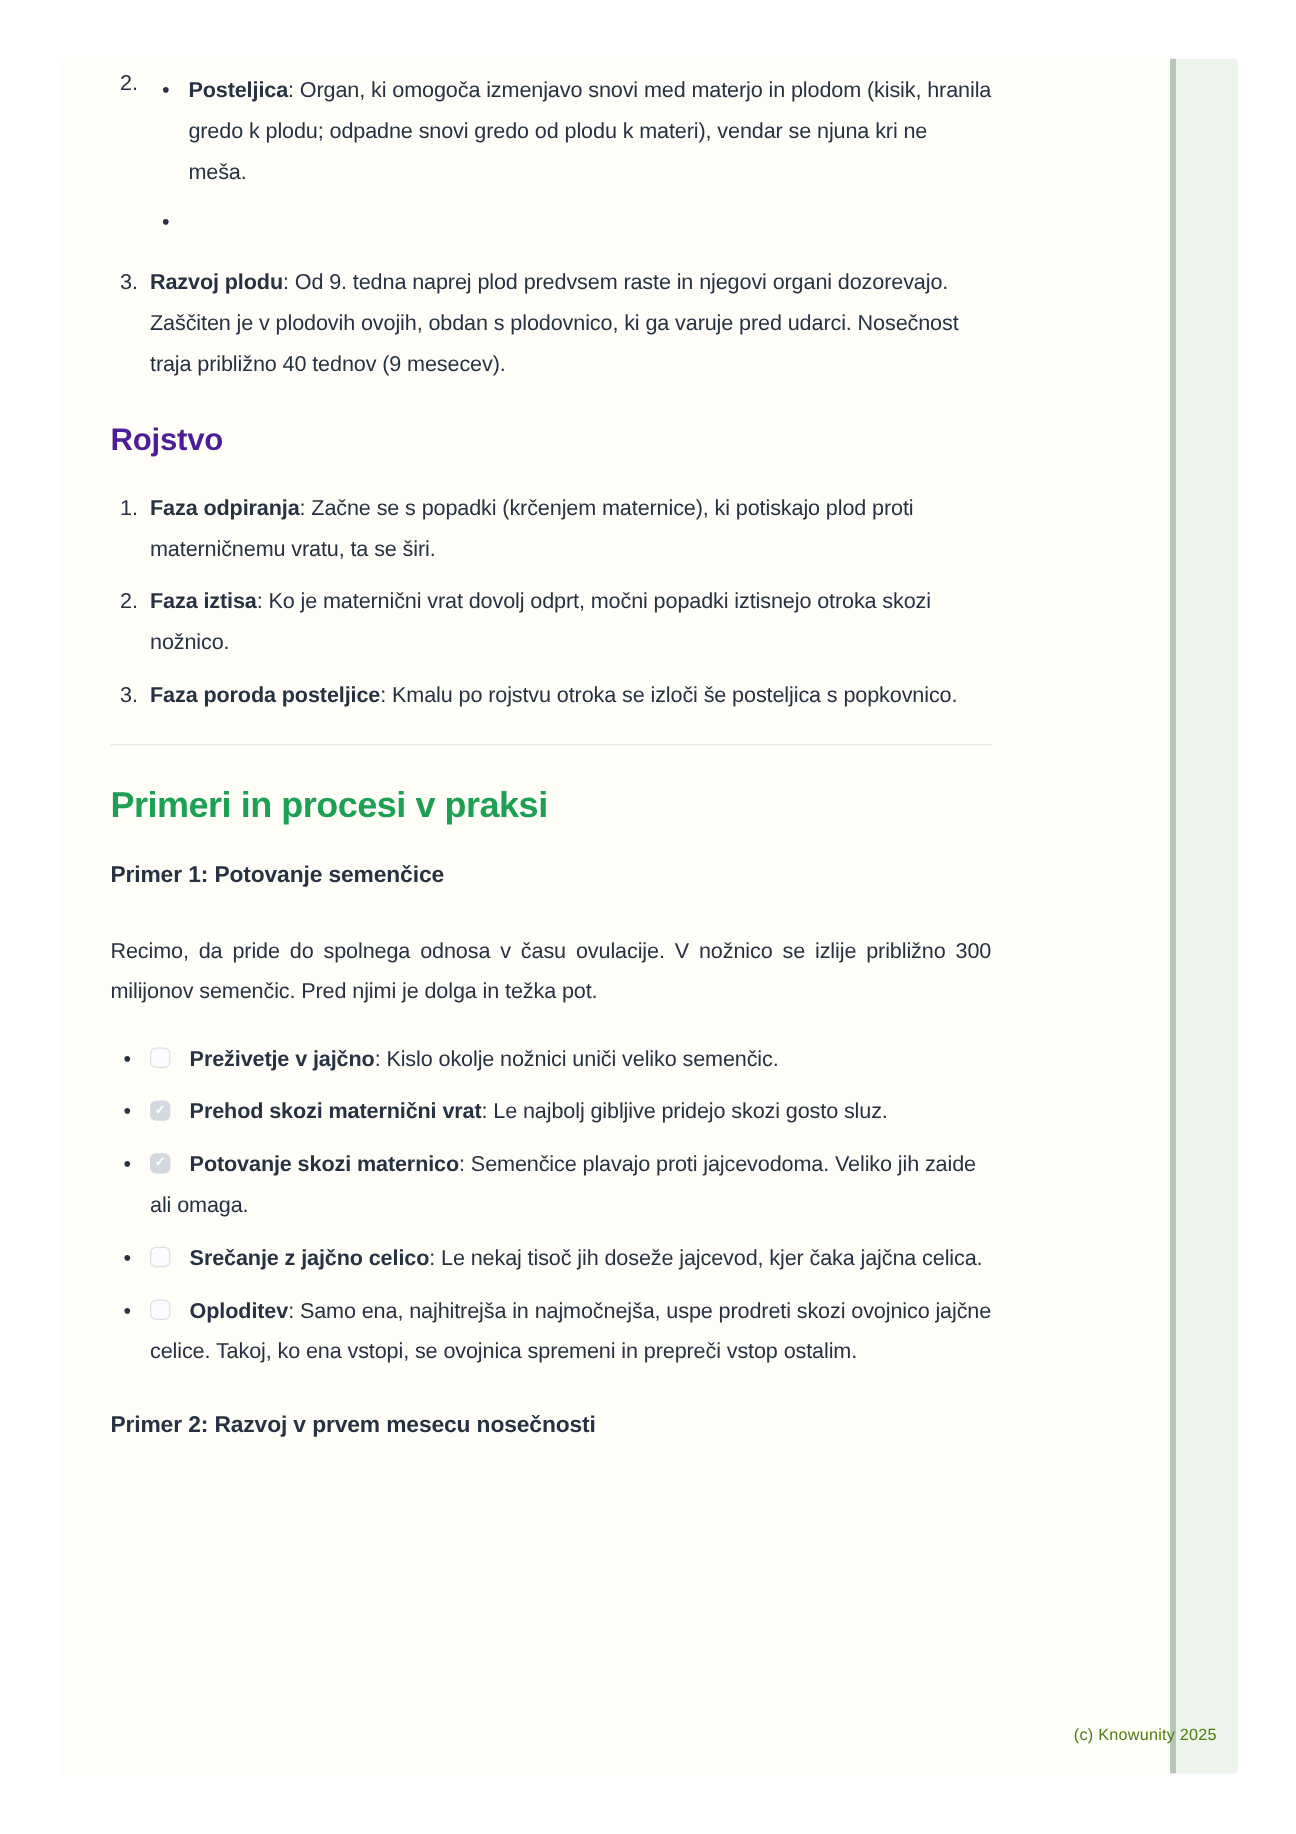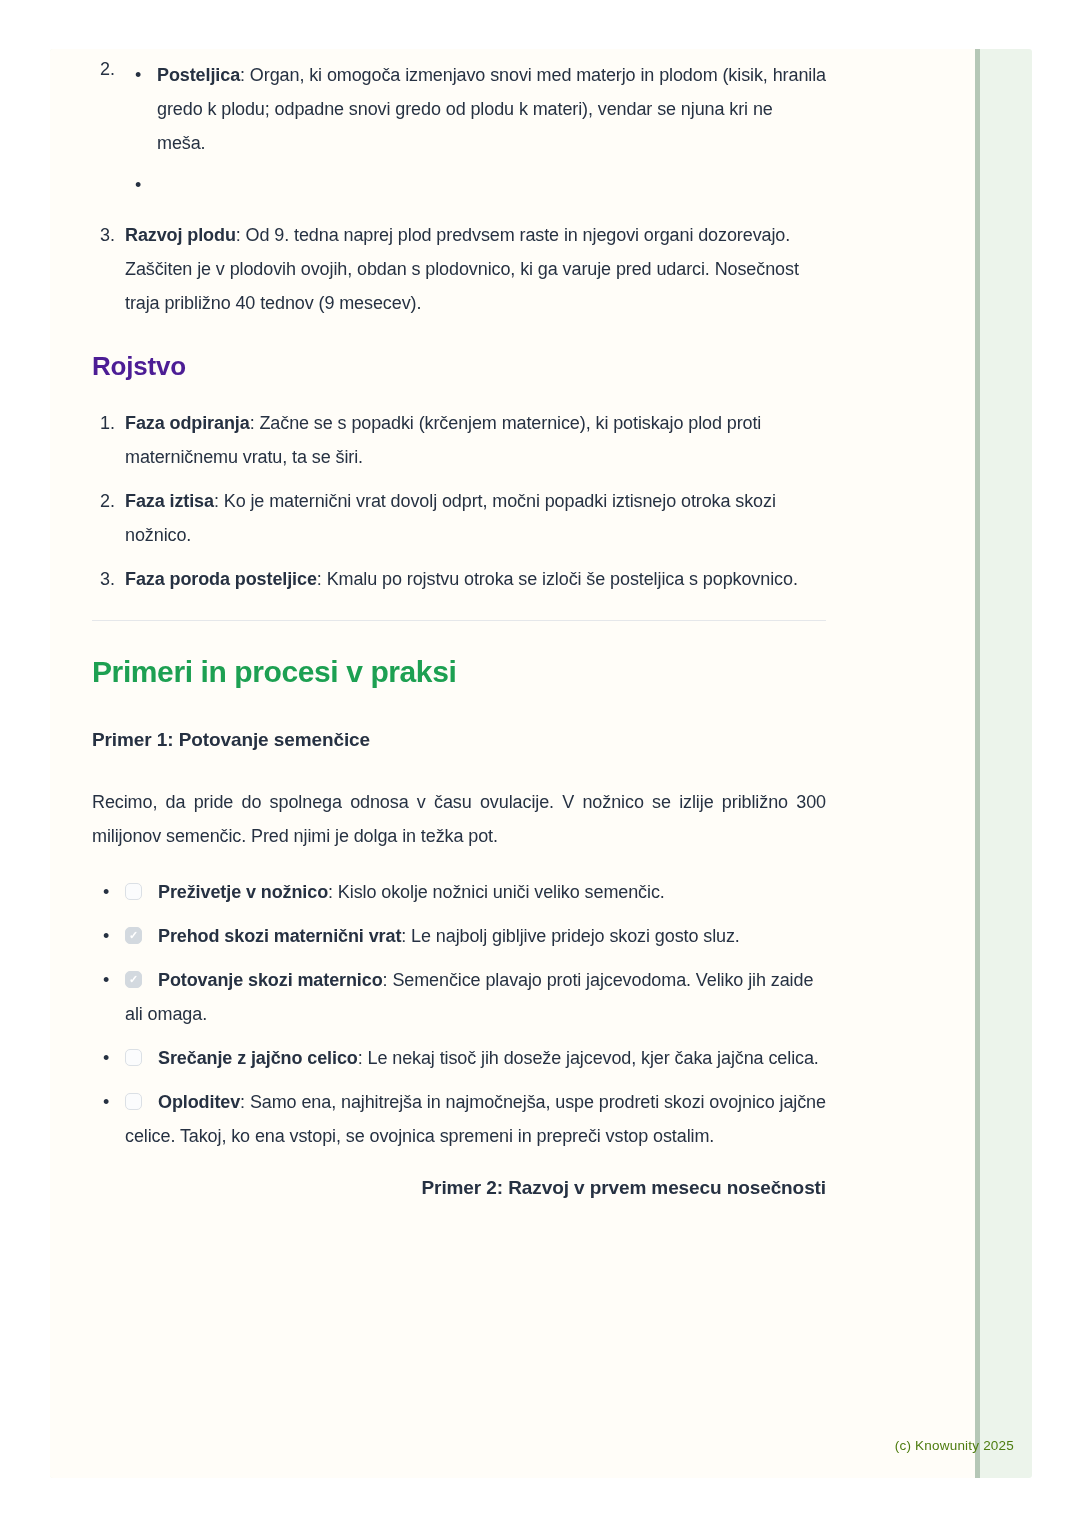--- a/index.html
+++ b/index.html
@@ -45,22 +45,22 @@
   .h-green-lg {
     margin-top:30px; font-size:30px; line-height:42px;
     color:#1da052; font-weight:700; letter-spacing:-0.4px;
   }
   .p-intro { margin-top:26px; }
   .phases { margin-top:22px; }
   .phases .oli { margin-bottom:10px; }
 
   .divider { margin-top:24px; border:none; border-top:1px solid #e5e7ea; }
 
-  .h-sub { margin-top:30px; font-size:19px; line-height:34px; font-weight:700; letter-spacing:-0.1px; }
-  .h-sub-2 { margin-top:18px;text-align:right; }
+  .h-sub { margin-top:20px; font-size:19px; line-height:34px; font-weight:700; letter-spacing:-0.1px; }
+  .h-sub-2 { margin-top:28px; }
   .p-just { margin-top:28px; text-align:justify; }
 
   .checks { margin-top:22px; }
   .cli {
     position:relative; padding-left:33px; margin-bottom:10px;
     font-size:18px; line-height:34px; letter-spacing:-0.1px;
   }
   .cdot { position:absolute; left:11px; top:0; }
   .cbox {
     display:inline-block; width:17px; height:17px; border-radius:5px;
@@ -140,21 +140,21 @@
     <hr class="divider">
 
     <h2 class="h-green-lg">Primeri in procesi v praksi</h2>
 
     <h4 class="h-sub">Primer 1: Potovanje semenčice</h4>
 
     <p class="para p-just">Recimo, da pride do spolnega odnosa v času ovulacije. V nožnico se izlije približno 300 milijonov semenčic. Pred njimi je dolga in težka pot.</p>
 
     <ul class="checks">
       <li class="cli">
-        <span class="cdot">•</span><span class="cbox"></span><b>Preživetje v nožnico</b><span>: Kislo okolje nožnici uniči veliko semenčic.</span>
+        <span class="cdot">•</span><span class="cbox"></span><b>Preživetje v jajčno</b><span>: Kislo okolje nožnici uniči veliko semenčic.</span>
       </li>
       <li class="cli">
         <span class="cdot">•</span><span class="cbox checked"><span class="tick">✓</span></span><b>Prehod skozi maternični vrat</b><span>: Le najbolj gibljive pridejo skozi gosto sluz.</span>
       </li>
       <li class="cli">
         <span class="cdot">•</span><span class="cbox checked"><span class="tick">✓</span></span><b>Potovanje skozi maternico</b><span>: Semenčice plavajo proti jajcevodoma. Veliko jih zaide ali omaga.</span>
       </li>
       <li class="cli">
         <span class="cdot">•</span><span class="cbox"></span><b>Srečanje z jajčno celico</b><span>: Le nekaj tisoč jih doseže jajcevod, kjer čaka jajčna celica.</span>
       </li>

